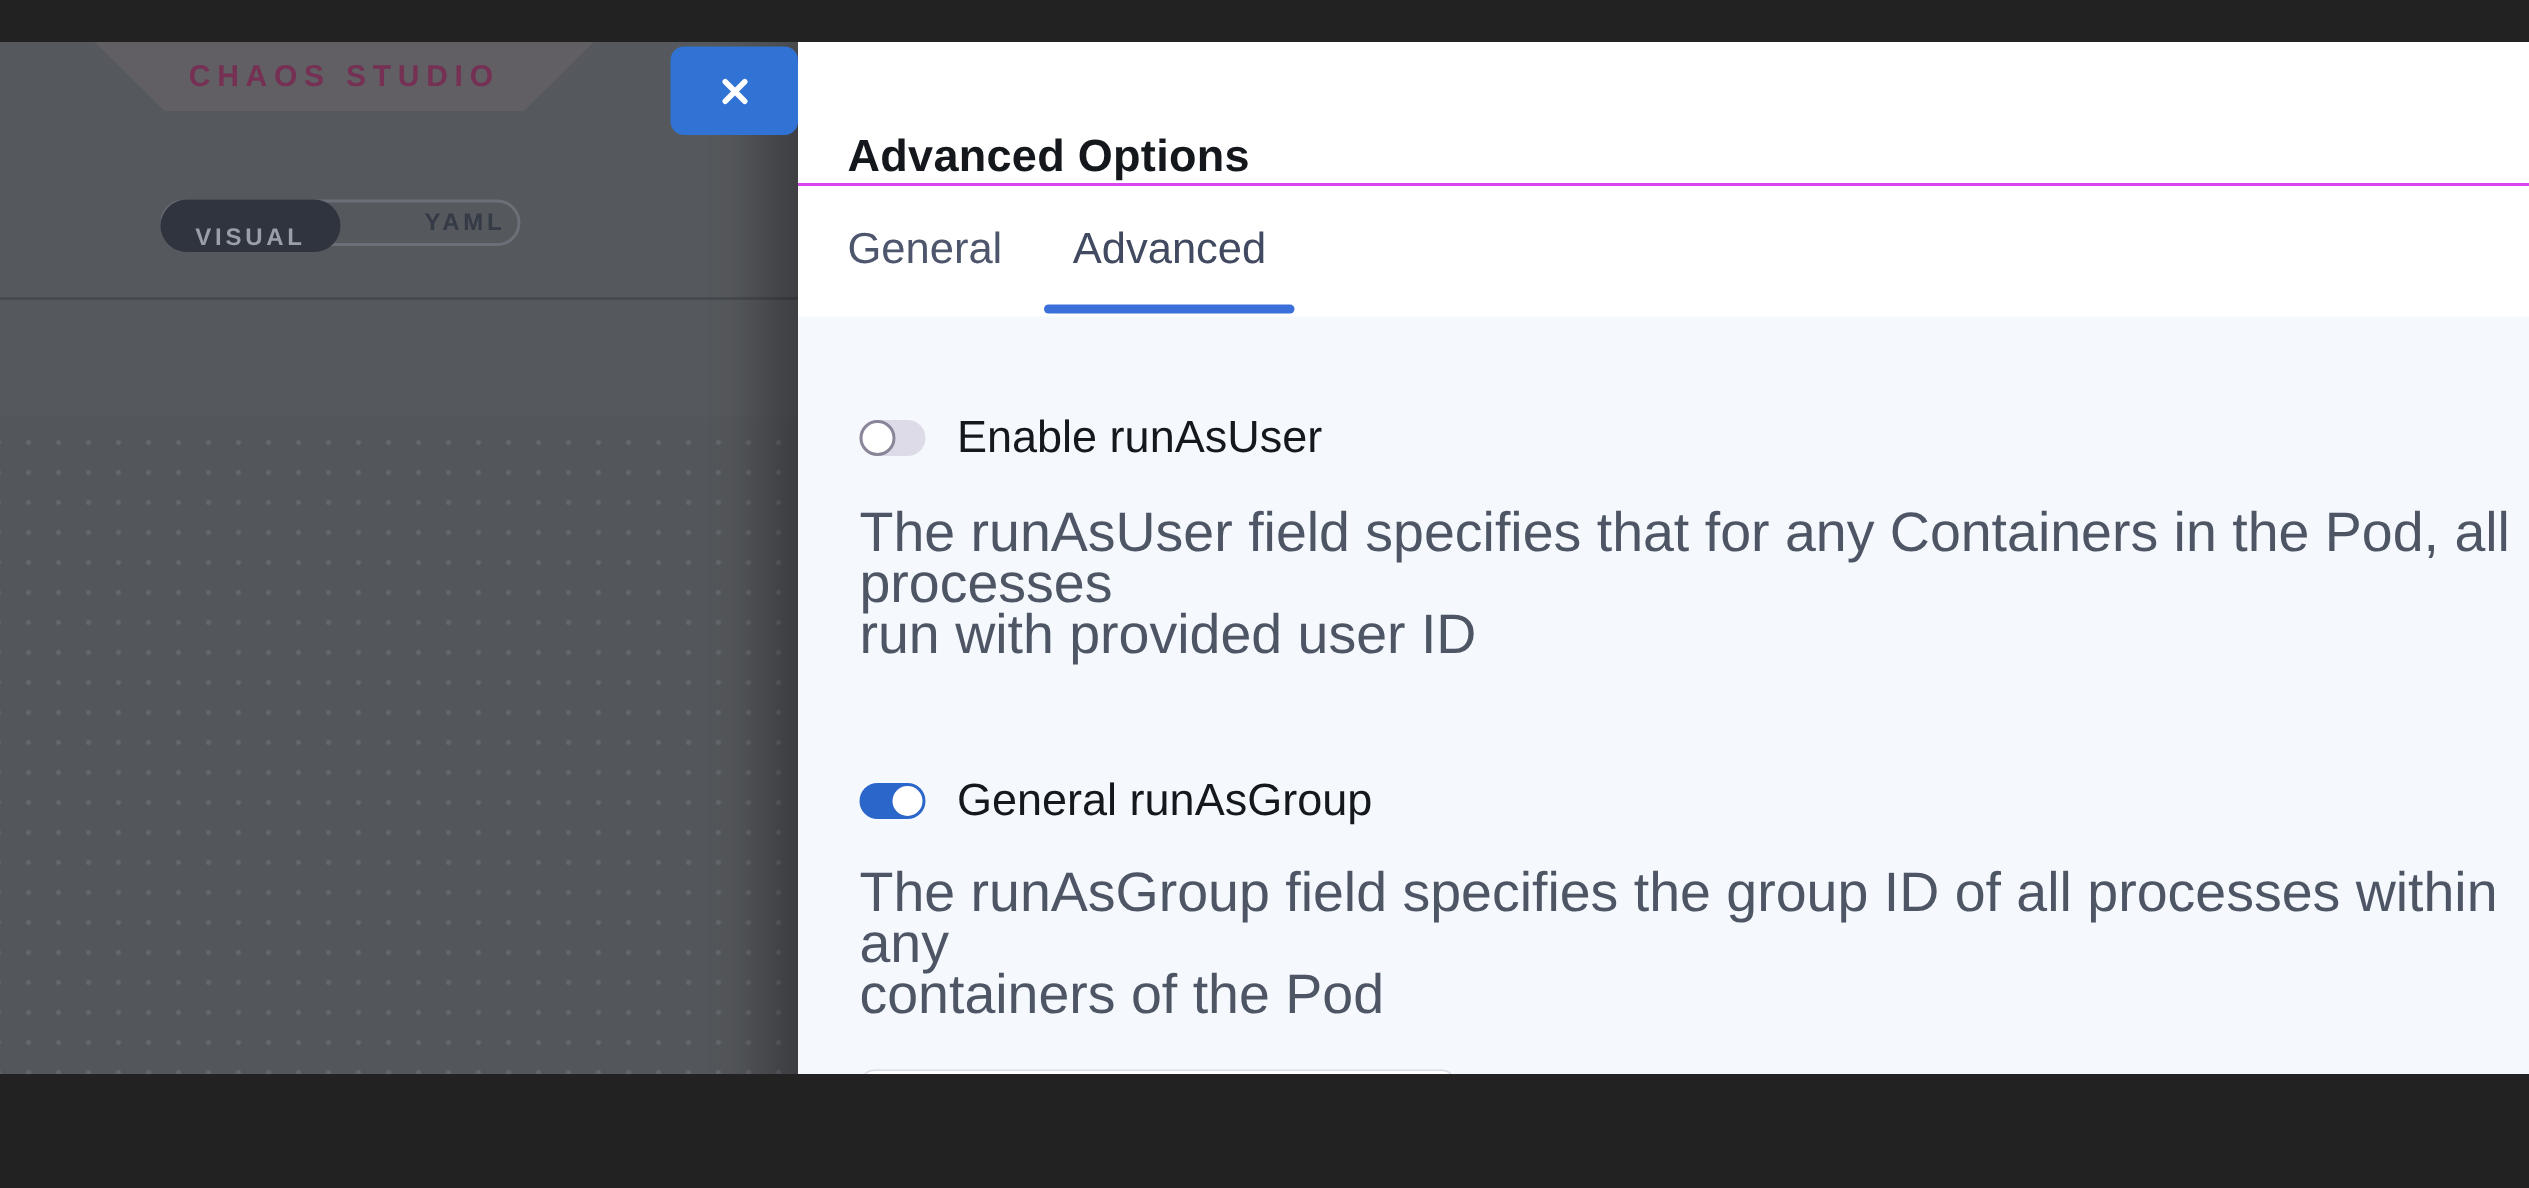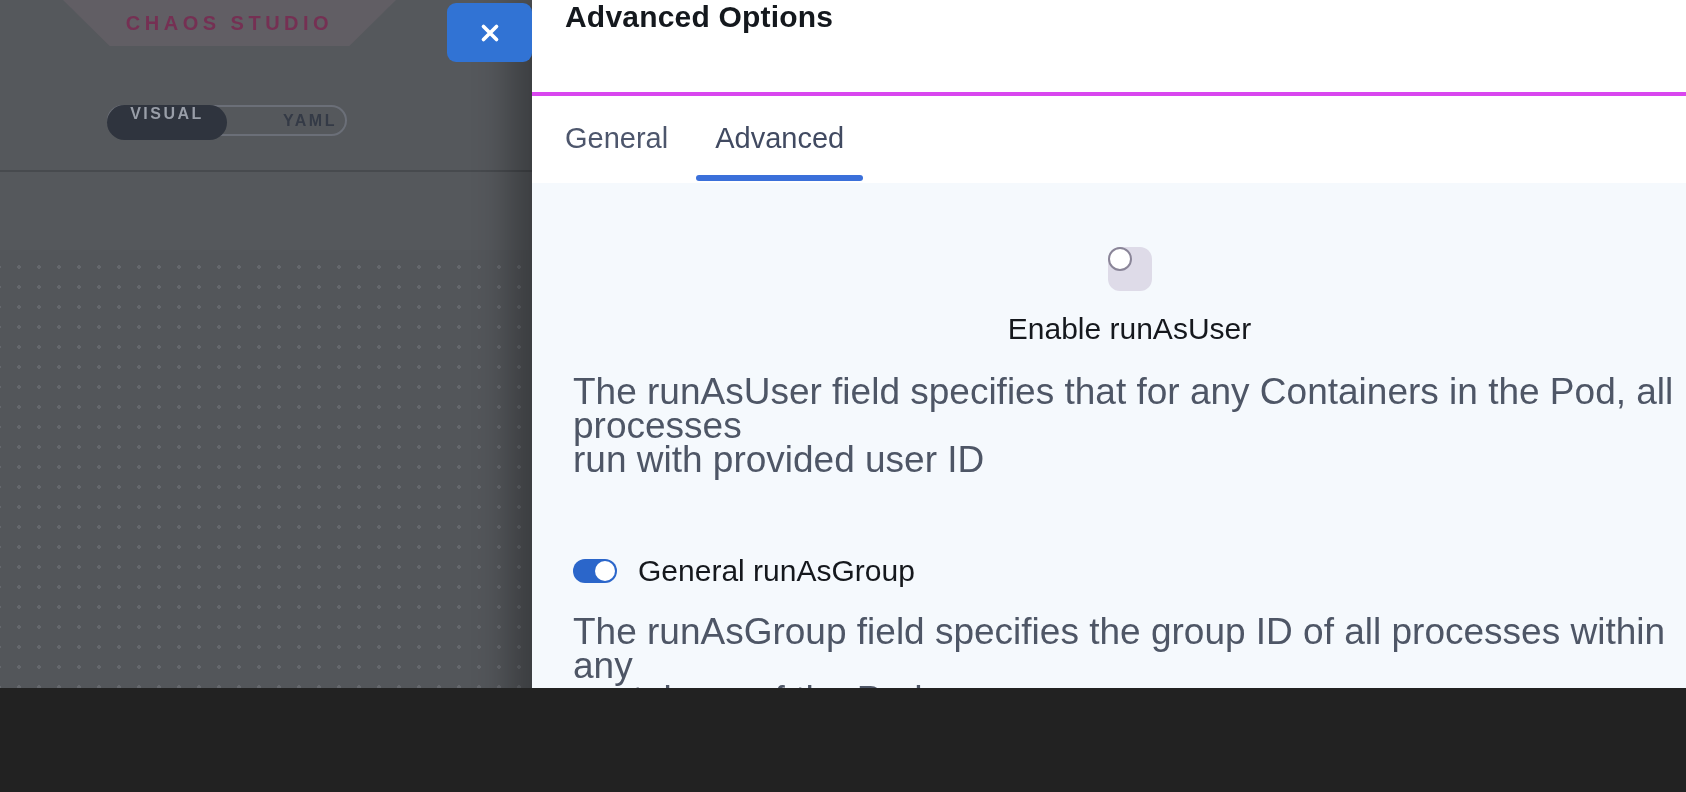--- a/index.html
+++ b/index.html
@@ -1,41 +1,42 @@
 <!DOCTYPE html>
 <html><head>
 <meta charset="utf-8">
 <style>
   html,body{margin:0;padding:0;background:#222;}
   *{box-sizing:border-box;}
   .stage{
     position:relative;width:1686px;height:688px;overflow:hidden;
     font-family:"Liberation Sans", sans-serif;
     background:#55585c;
+    margin-top:28px;
   }
 
   
   .backdrop{position:absolute;inset:0;width:532px;height:792px;background:#55585c;}
   .banner{
     position:absolute;left:63px;top:0;width:333px;height:46px;
     background:#615e64;
     clip-path:polygon(0 0,100% 0,86% 100%,14% 100%);
     display:flex;align-items:center;justify-content:center;
   }
   .banner span{
     font-size:20px;font-weight:bold;letter-spacing:4.5px;color:#753053;
   }
   .seg{
     position:absolute;left:107px;top:105px;width:240px;height:31px;
     border:2px solid #6b6f78;border-radius:18px;
   }
   .seg-visual{
     position:absolute;left:-2px;top:-2px;height:35px;width:120px;
     background:#2f343e;border-radius:18px;
-    display:flex;align-items:flex-start;justify-content:center;
+    display:flex;align-items:flex-end;justify-content:center;
   }
   .seg-visual span{font-size:16px;font-weight:bold;letter-spacing:2.5px;color:#999ea8;}
   .seg-yaml{
     position:absolute;left:118px;right:0;top:0;height:100%;
     display:flex;align-items:center;justify-content:center;padding-left:48px;
   }
   .seg-yaml span{font-size:16px;font-weight:bold;letter-spacing:2.5px;color:#343a46;}
   .toolbar-divider{position:absolute;left:0;top:170px;width:532px;height:2px;background:#474a4e;}
   .dot-canvas{
     position:absolute;left:0;top:250px;width:532px;height:542px;
@@ -49,21 +50,21 @@
     position:absolute;left:532px;top:0;width:1154px;height:792px;
     background:#ffffff;
     box-shadow:-22px 0 34px rgba(0,0,0,0.30);
   }
   .close-btn{
     position:absolute;left:-85px;top:3px;width:85px;height:59px;
     background:#3173d4;border:none;border-radius:9px;cursor:pointer;
     display:flex;align-items:center;justify-content:center;padding:0;
   }
   .close-btn svg{display:block;}
-  .drawer-header{height:96px;border-bottom:4px solid #d946ef;display:flex;align-items:flex-start;}
+  .drawer-header{height:96px;border-bottom:2px solid #d946ef;display:flex;align-items:flex-end;}
   .drawer-title{
     margin:0 0 0 33px;font-size:30px;font-weight:600;color:#14181d;letter-spacing:0.2px;
   }
   .tabbar{
     height:85px;background:#fff;display:flex;align-items:stretch;
     padding-left:14px;
   }
   .tab{
     position:relative;display:flex;align-items:center;justify-content:center;
     padding:0 19px;margin-right:9px;cursor:pointer;
@@ -72,21 +73,21 @@
   .tab.active{color:#414a61;}
   .tab-underline{
     position:absolute;left:0;right:0;bottom:0;height:6px;border-radius:3.5px;
     background:#3b70da;
   }
   .content{
     position:absolute;left:0;top:183px;width:1154px;height:609px;
     background:#f5f9fd;padding:0 0 0 41px;overflow:hidden;
   }
   .toggle-row{display:flex;align-items:center;gap:21px;}
-  .row-user{margin-top:64px;flex-direction:column;}
+  .row-user{margin-top:64px;}
   .row-group{margin-top:77px;}
   .toggle{position:relative;width:44px;height:24px;border-radius:12px;flex:0 0 44px;cursor:pointer;}
   .toggle.off{background:#dedbe8;}
   .toggle.off .knob{
     position:absolute;left:0;top:0;width:24px;height:24px;border-radius:50%;
     background:#fff;border:2px solid #8a8598;
   }
   .toggle.on{background:#2b66ca;}
   .toggle.on .knob{
     position:absolute;right:2px;top:2px;width:20px;height:20px;border-radius:50%;background:#fff;

